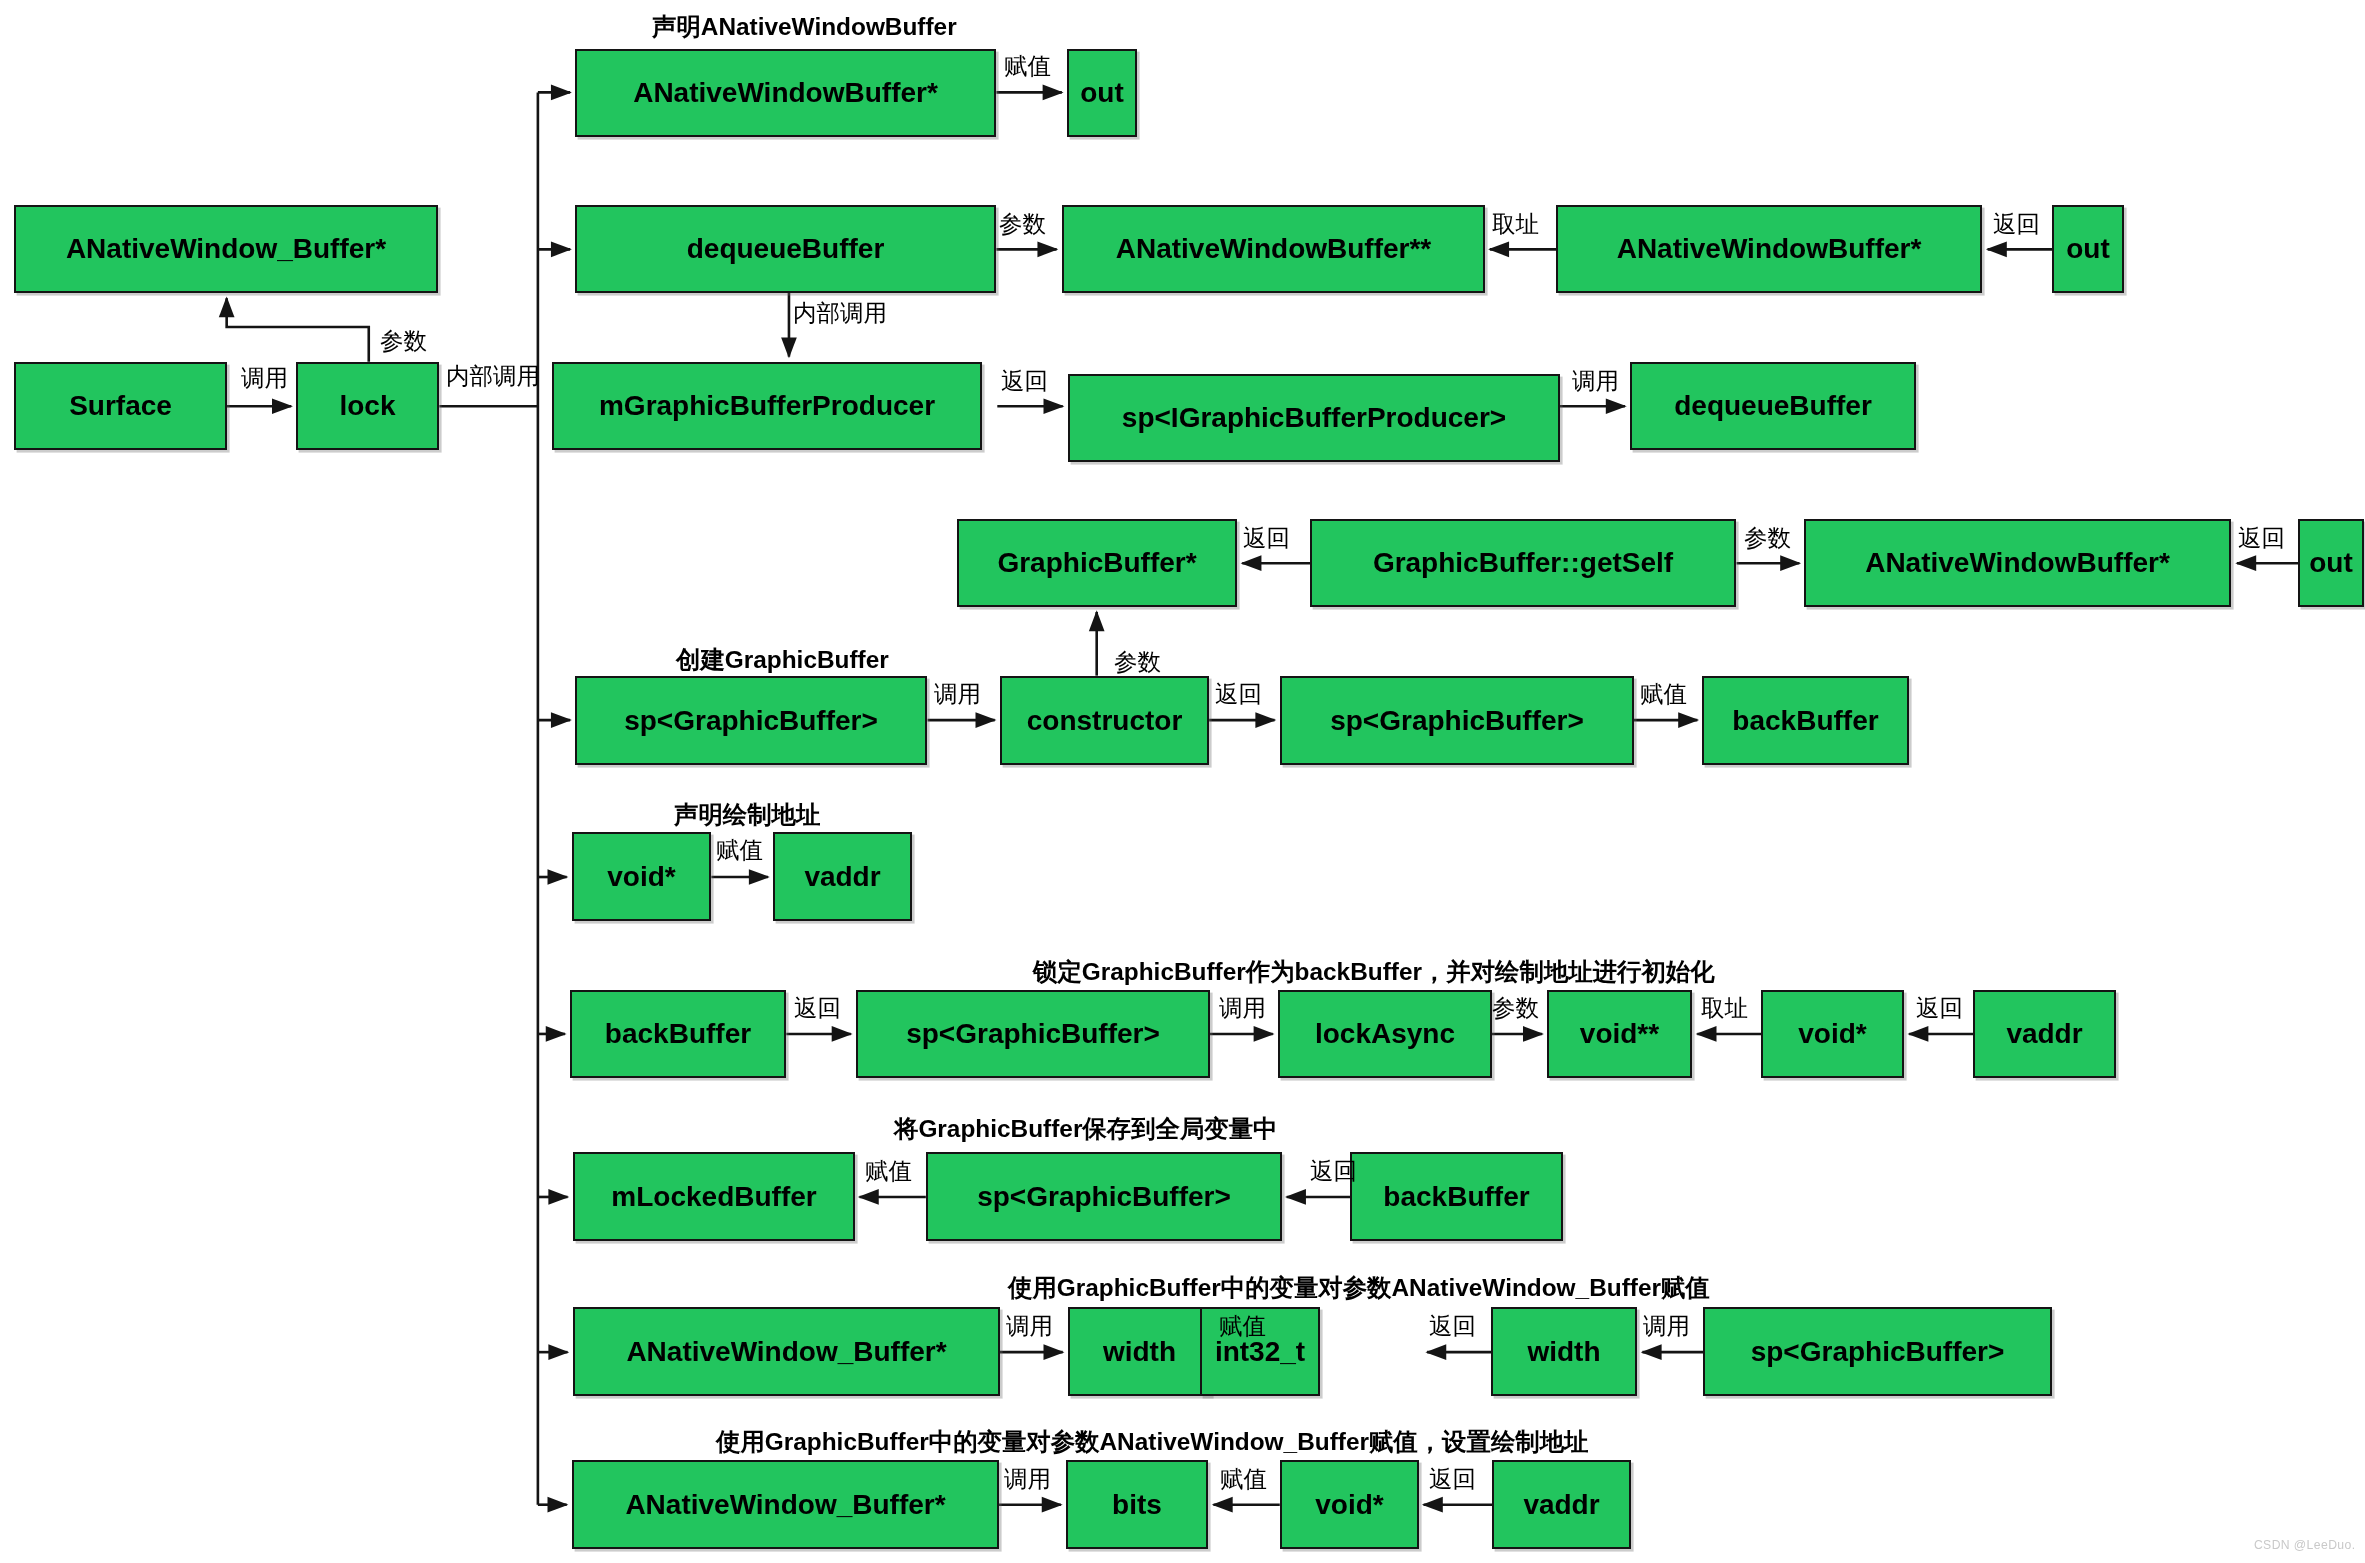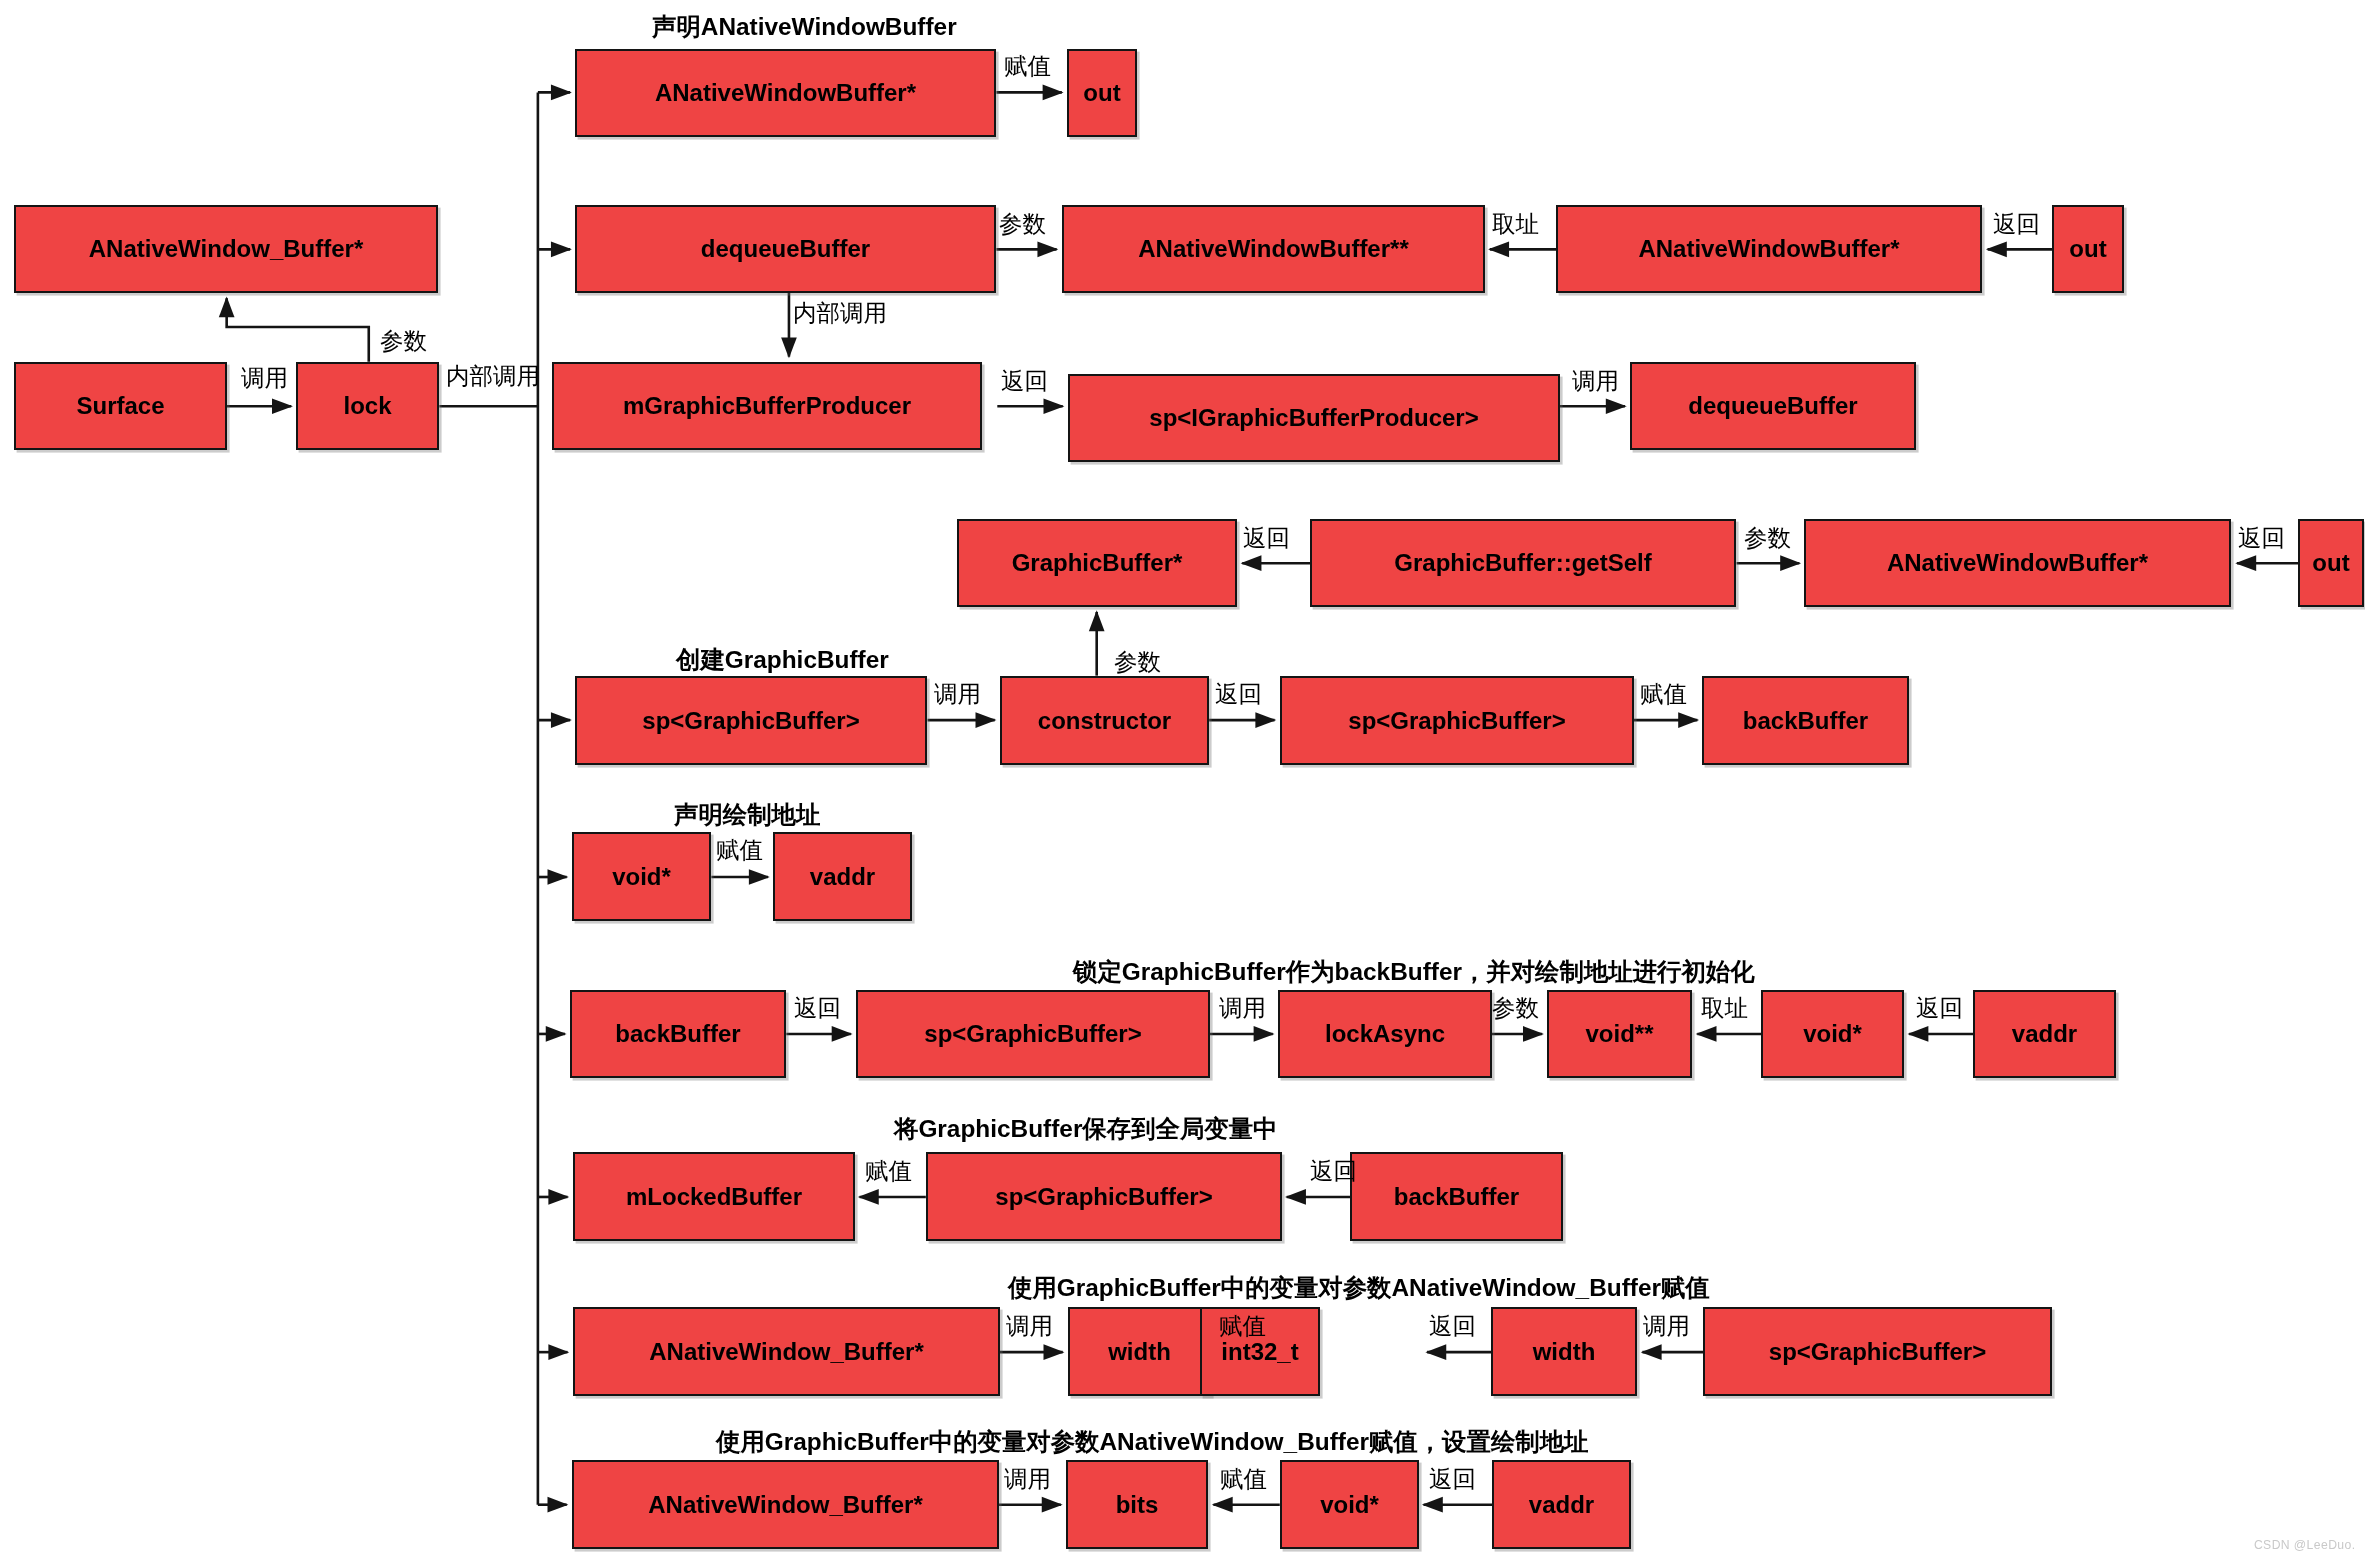--- a/index.html
+++ b/index.html
@@ -1,24 +1,24 @@
 <!DOCTYPE html>
 <html style="font-size:14px"><head>
 <meta charset="utf-8">
 <style>
   html,body{margin:0;padding:0;background:#fff;}
   #canvas{
     position:relative;width:2366px;height:1564px;background:#fff;overflow:hidden;
     font-family:"Liberation Sans","DejaVu Sans",sans-serif;color:#000;
   }
   .box{
-    position:absolute;background:#ef4444;border:2.6px solid #141414;
+    position:absolute;background:#22c55e;border:2.6px solid #141414;
     box-shadow:2.6px 2.6px 0 rgba(110,110,110,.35);
     display:flex;align-items:center;justify-content:center;
-    font-weight:bold;font-size:24px;white-space:nowrap;box-sizing:border-box;
+    font-weight:bold;font-size:28px;white-space:nowrap;box-sizing:border-box;
   }
   .elabel{
     position:absolute;font-size:23.5px;font-weight:400;white-space:nowrap;line-height:1.1;
   }
   .ann{
     position:absolute;font-size:24.4px;font-weight:bold;white-space:nowrap;line-height:1.1;
   }
   .arrows{position:absolute;left:0;top:0;}
   .watermark{
     position:absolute;right:10.5px;top:1538px;font-size:12.2px;color:#c9c9c9;
@@ -135,21 +135,21 @@
   <span class="elabel" style="left:934px;top:682px">调用</span>
   <span class="elabel" style="left:1215px;top:682px">返回</span>
   <span class="elabel" style="left:1640px;top:682px">赋值</span>
   <span class="elabel" style="left:1114px;top:650px">参数</span>
 
   <div class="ann" style="left:674px;top:802px">声明绘制地址</div>
   <div class="box" style="left:572px;top:832px;width:139px;height:89px">void*</div>
   <div class="box" style="left:773px;top:832px;width:139px;height:89px">vaddr</div>
   <span class="elabel" style="left:716px;top:838px">赋值</span>
 
-  <div class="ann" style="left:1073px;top:959px">锁定GraphicBuffer作为backBuffer，并对绘制地址进行初始化</div>
+  <div class="ann" style="left:1033px;top:959px">锁定GraphicBuffer作为backBuffer，并对绘制地址进行初始化</div>
   <div class="box" style="left:570px;top:990px;width:216px;height:88px">backBuffer</div>
   <div class="box" style="left:856px;top:990px;width:354px;height:88px">sp&lt;GraphicBuffer&gt;</div>
   <div class="box" style="left:1278px;top:990px;width:214px;height:88px">lockAsync</div>
   <div class="box" style="left:1547px;top:990px;width:145px;height:88px">void**</div>
   <div class="box" style="left:1761px;top:990px;width:143px;height:88px">void*</div>
   <div class="box" style="left:1973px;top:990px;width:143px;height:88px">vaddr</div>
   <span class="elabel" style="left:794px;top:996px">返回</span>
   <span class="elabel" style="left:1219px;top:996px">调用</span>
   <span class="elabel" style="left:1492px;top:996px">参数</span>
   <span class="elabel" style="left:1701px;top:996px">取址</span>

